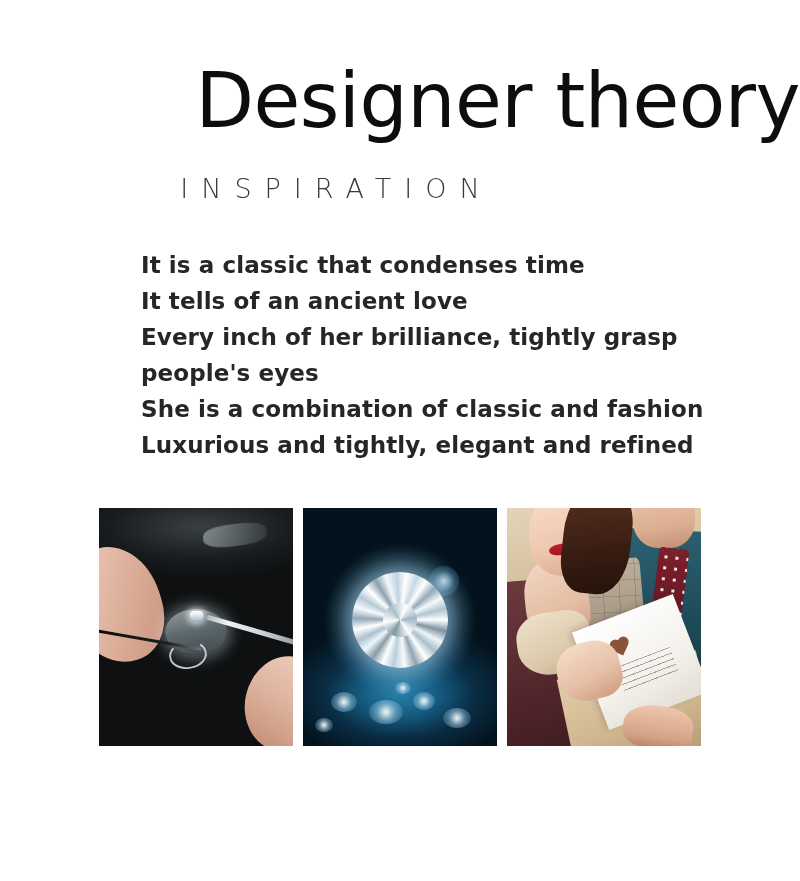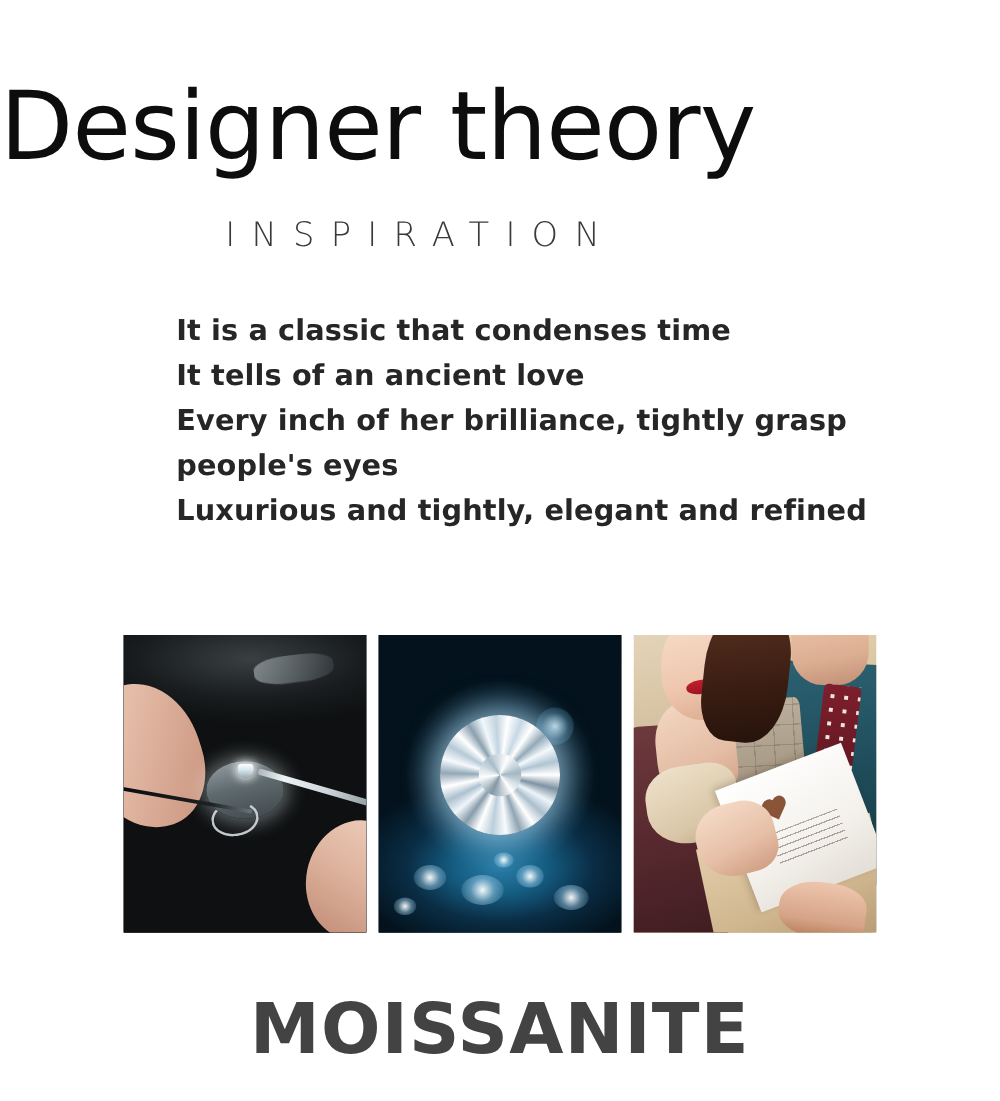--- a/index.html
+++ b/index.html
@@ -22,21 +22,21 @@
     position: relative;
     background: #ffffff;
   }
 
   
   .headline {
     position: absolute;
     top: 58px;
     left: 0;
     width: 800px;
-    text-align: left;
+    text-align: right;
     font-size: 76px;
     line-height: 86px;
     font-weight: 400;
     letter-spacing: -0.5px;
     color: #0d0d0d;
     white-space: nowrap;
   }
 
   .subhead {
     position: absolute;
@@ -478,20 +478,21 @@
 
   <div class="headline">Designer theory</div>
 
   <div class="subhead">INSPIRATION</div>
 
   <div class="bodycopy">
     <span class="line">It is a classic that condenses time</span>
     <span class="line">It tells of an ancient love</span>
     <span class="line">Every inch of her brilliance, tightly grasp</span>
     <span class="line">people's eyes</span>
+    <span class="line">She is a combination of classic and fashion</span>
     <span class="line">Luxurious and tightly, elegant and refined</span>
   </div>
 
   <div class="gallery">
 
     <div class="photo p1" title="Jeweler's hands using tweezers and a probe to set a small gemstone on a polished chrome instrument stage">
       <div class="hand-l"></div>
       <div class="emblem"></div>
       <div class="disc"></div>
       <div class="ring"></div>
@@ -529,15 +530,14 @@
       <div class="card">
         <div class="heart"></div>
         <div class="lines"></div>
       </div>
       <div class="hand-w"></div>
       <div class="hand-m"></div>
     </div>
 
   </div>
 
-  <div class="wordmark">MOISSANITE</div>
 
 </div>
 
 </body></html>

